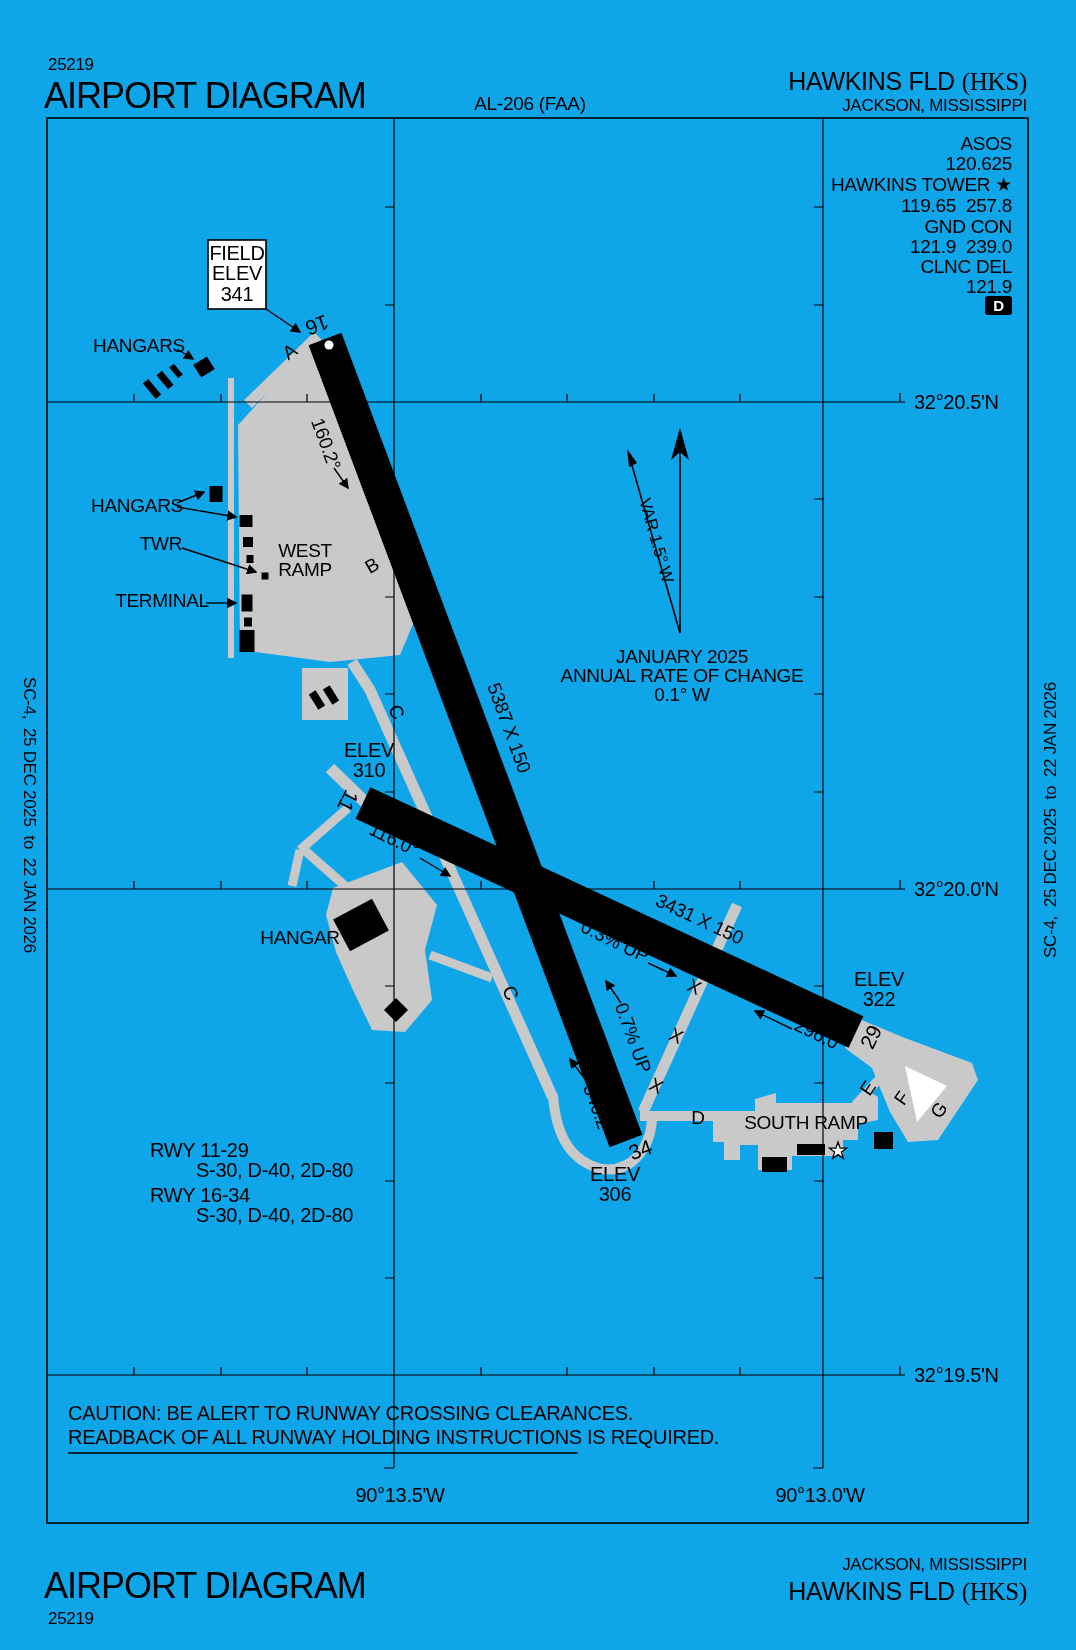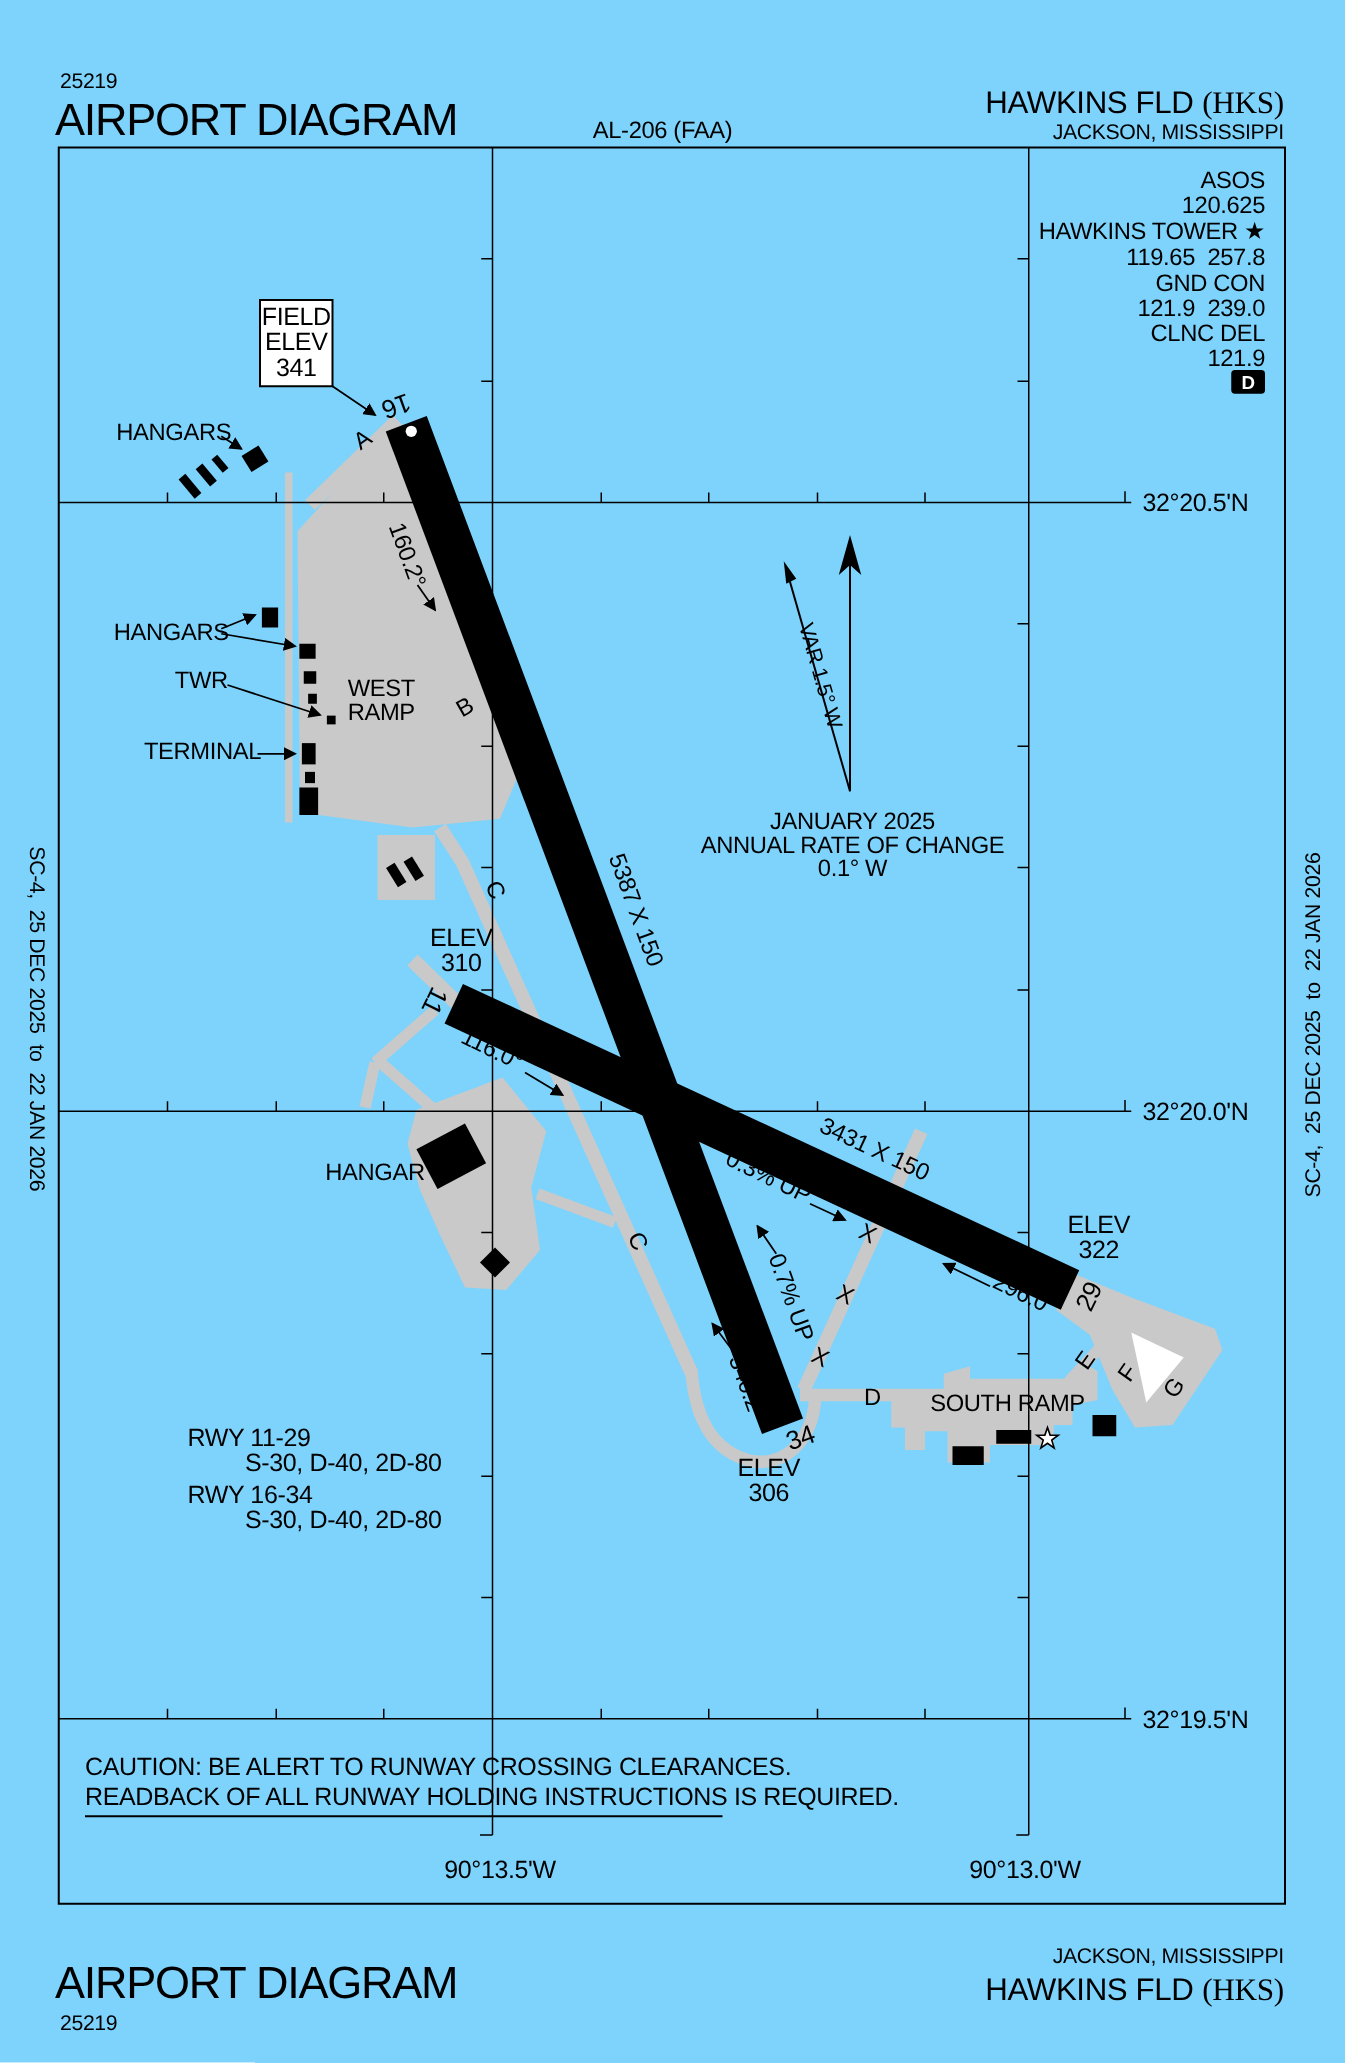--- a/index.html
+++ b/index.html
@@ -1,16 +1,16 @@
 <!DOCTYPE html>
 <html><head>
 <meta charset="utf-8">
 <style>
   html,body{margin:0;padding:0;background:#ffffff;}
-  .page{position:relative;width:1076px;height:1650px;background:#7dd3fc;overflow:hidden;}
+  .page{position:relative;width:1076px;height:1650px;background:#0ea5e9;overflow:hidden;}
   svg{position:absolute;left:0;top:0;}
   text{font-family:"Liberation Sans",sans-serif;fill:#000;letter-spacing:-0.3px;white-space:pre;}
   .t19{font-size:19px;}
   .t20{font-size:20px;}
   .t17{font-size:17px;}
   .t21{font-size:21px;}
   .t25{font-size:25px;}
   .t36{font-size:36px;letter-spacing:-1px;}
   .serif{font-family:"Liberation Serif",serif;}
   .wb{fill:#fff;font-weight:bold;font-size:15px;}

